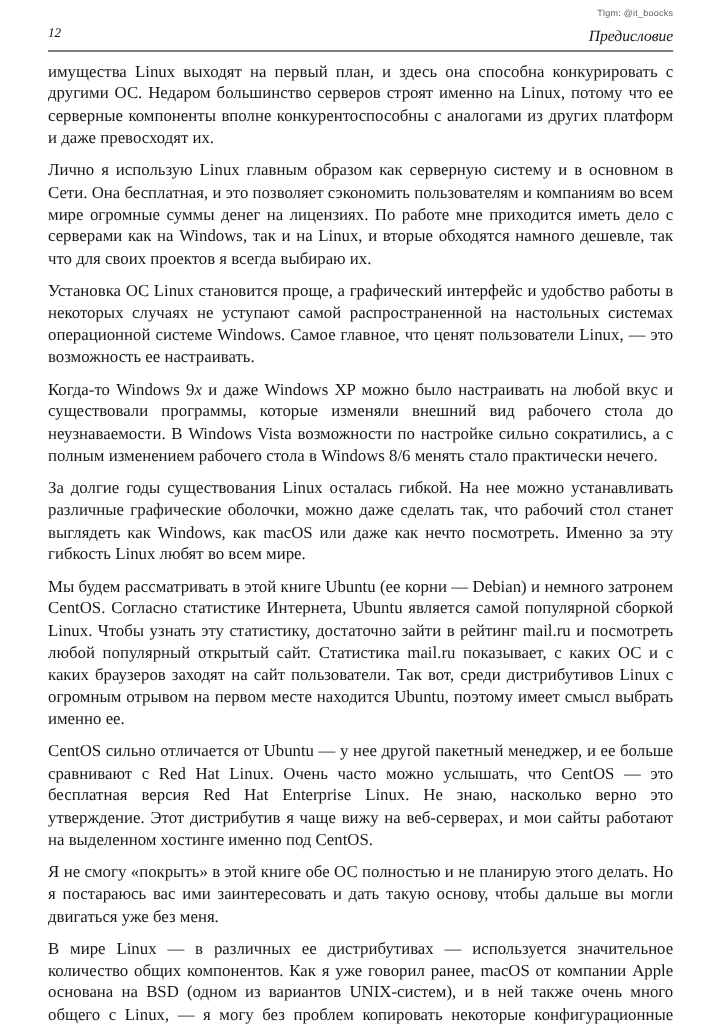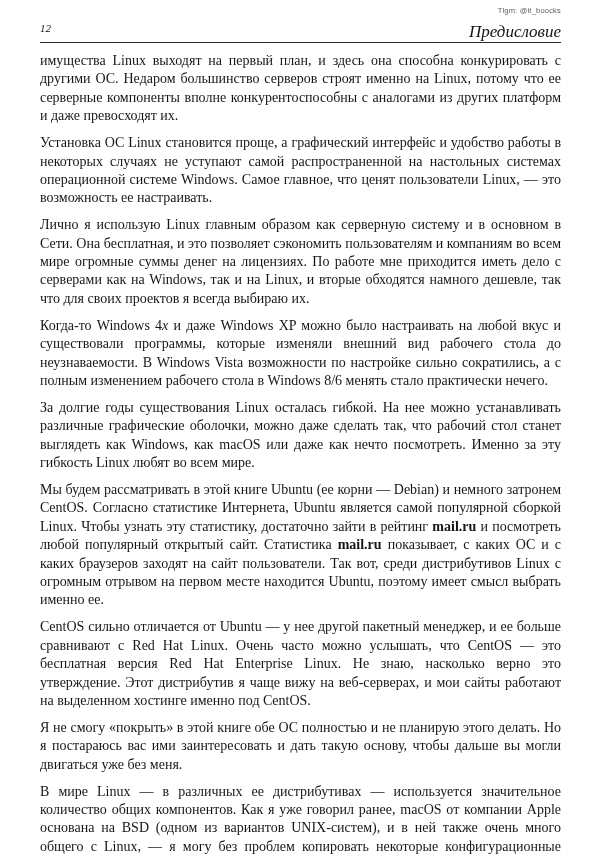--- a/index.html
+++ b/index.html
@@ -44,21 +44,21 @@
     top: 0;
     font-style: italic;
     font-size: 11px;
     color: #141414;
   }
   .running-head .head-title {
     position: absolute;
     right: 0;
     top: 0;
     font-style: italic;
-    font-size: 17px;
+    font-size: 13px;
     color: #141414;
   }
   .rule {
     position: absolute;
     top: 42px;
     left: 40px;
     width: 521px;
     height: 0;
     border-top: 1px solid #2b2b2b;
   }
@@ -74,21 +74,21 @@
     line-height: 18.4px;
     text-align: justify;
     text-justify: inter-word;
     hyphens: manual;
     color: #161616;
   }
   p.para:last-child {
     margin-bottom: 0;
   }
   b.bold {
-    font-weight: bold;
+    font-weight: normal;
   }
   i.ital {
     font-style: italic;
   }
 </style>
 </head>
 <body>
 
 <div class="page">
 
@@ -98,25 +98,25 @@
     <span class="folio">12</span>
     <span class="head-title">Предисловие</span>
   </div>
 
   <div class="rule"></div>
 
   <div class="body-col">
 
     <p class="para">имущества Linux выходят на первый план, и здесь она способна конкурировать с другими ОС. Недаром большинство серверов строят именно на Linux, потому что ее серверные компоненты вполне конкурентоспособны с аналогами из других платформ и даже превосходят их.</p>
 
+    <p class="para">Лично я использую Linux главным образом как серверную систему и в основном в Сети. Она бесплатная, и это позволяет сэкономить пользователям и компаниям во всем мире огромные суммы денег на лицензиях. По работе мне приходится иметь дело с серверами как на Windows, так и на Linux, и вторые обходятся намного дешевле, так что для своих проектов я всегда выбираю их.</p>
+
     <p class="para">Установка ОС Linux становится проще, а графический интерфейс и удобство работы в некоторых случаях не уступают самой распространенной на настольных системах операционной системе Windows. Самое главное, что ценят пользователи Linux, — это возможность ее настраивать.</p>
 
-    <p class="para">Лично я использую Linux главным образом как серверную систему и в основном в Сети. Она бесплатная, и это позволяет сэкономить пользователям и компаниям во всем мире огромные суммы денег на лицензиях. По работе мне приходится иметь дело с серверами как на Windows, так и на Linux, и вторые обходятся намного дешевле, так что для своих проектов я всегда выбираю их.</p>
-
-    <p class="para"><span>Когда-то Windows 4</span><i class="ital">x</i><span> и даже Windows XP можно было настраивать на любой вкус и существовали программы, которые изменяли внешний вид рабочего стола до неузнаваемости. В Windows Vista возможности по настройке сильно сократились, а с полным изменением рабочего стола в Windows 8/6 менять стало практически нечего.</span></p>
+    <p class="para"><span>Когда-то Windows 9</span><i class="ital">x</i><span> и даже Windows XP можно было настраивать на любой вкус и существовали программы, которые изменяли внешний вид рабочего стола до неузнаваемости. В Windows Vista возможности по настройке сильно сократились, а с полным изменением рабочего стола в Windows 8/6 менять стало практически нечего.</span></p>
 
     <p class="para">За долгие годы существования Linux осталась гибкой. На нее можно устанавливать различные графические оболочки, можно даже сделать так, что рабочий стол станет выглядеть как Windows, как macOS или даже как нечто посмотреть. Именно за эту гибкость Linux любят во всем мире.</p>
 
     <p class="para"><span>Мы будем рассматривать в этой книге Ubuntu (ее корни — Debian) и немного затронем CentOS. Согласно статистике Интернета, Ubuntu является самой популярной сборкой Linux. Чтобы узнать эту статистику, достаточно зайти в рейтинг </span><b class="bold">mail.ru</b><span> и посмотреть любой популярный открытый сайт. Статистика </span><b class="bold">mail.ru</b><span> показывает, с каких ОС и с каких браузеров заходят на сайт пользователи. Так вот, среди дистрибутивов Linux с огромным отрывом на первом месте находится Ubuntu, поэтому имеет смысл выбрать именно ее.</span></p>
 
     <p class="para">CentOS сильно отличается от Ubuntu — у нее другой пакетный менеджер, и ее больше сравнивают с Red Hat Linux. Очень часто можно услышать, что CentOS — это бесплатная версия Red Hat Enterprise Linux. Не знаю, насколько верно это утверждение. Этот дистрибутив я чаще вижу на веб-серверах, и мои сайты работают на выделенном хостинге именно под CentOS.</p>
 
     <p class="para">Я не смогу «покрыть» в этой книге обе ОС полностью и не планирую этого делать. Но я постараюсь вас ими заинтересовать и дать такую основу, чтобы дальше вы могли двигаться уже без меня.</p>
 
     <p class="para">В мире Linux — в различных ее дистрибутивах — используется значительное количество общих компонентов. Как я уже говорил ранее, macOS от компании Apple основана на BSD (одном из вариантов UNIX-систем), и в ней также очень много общего с Linux, — я могу без проблем копировать некоторые конфигурационные файлы с macOS на Linux, и они будут работать без изменений.</p>

